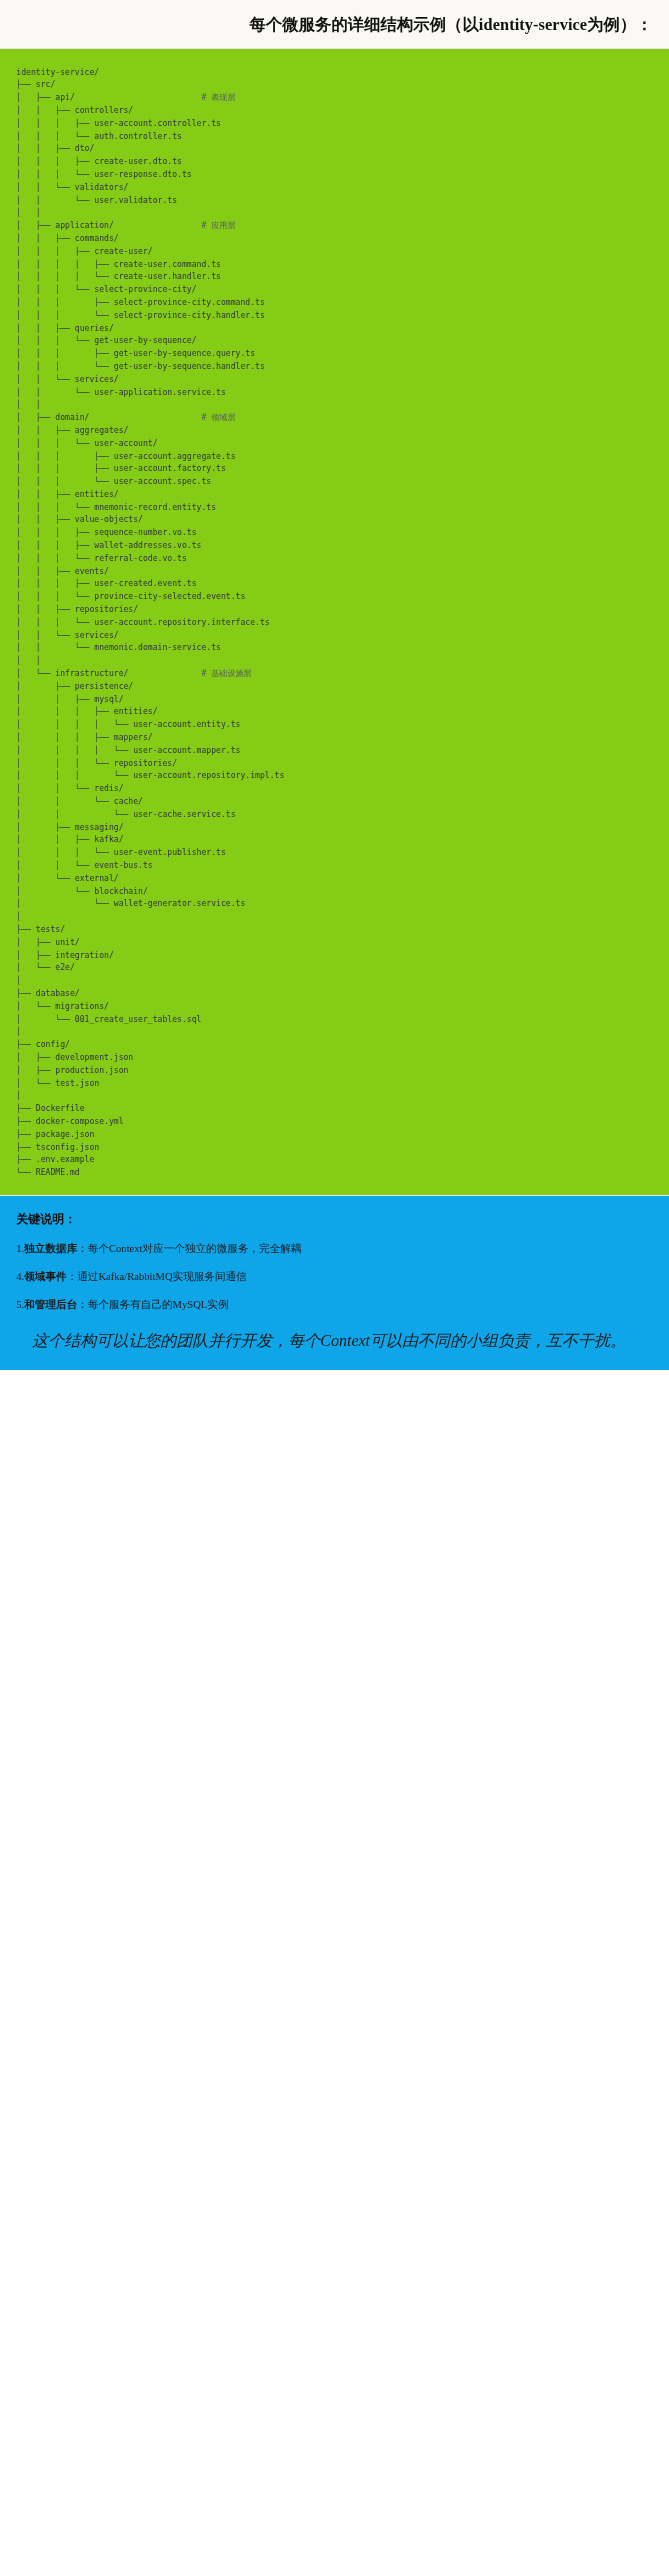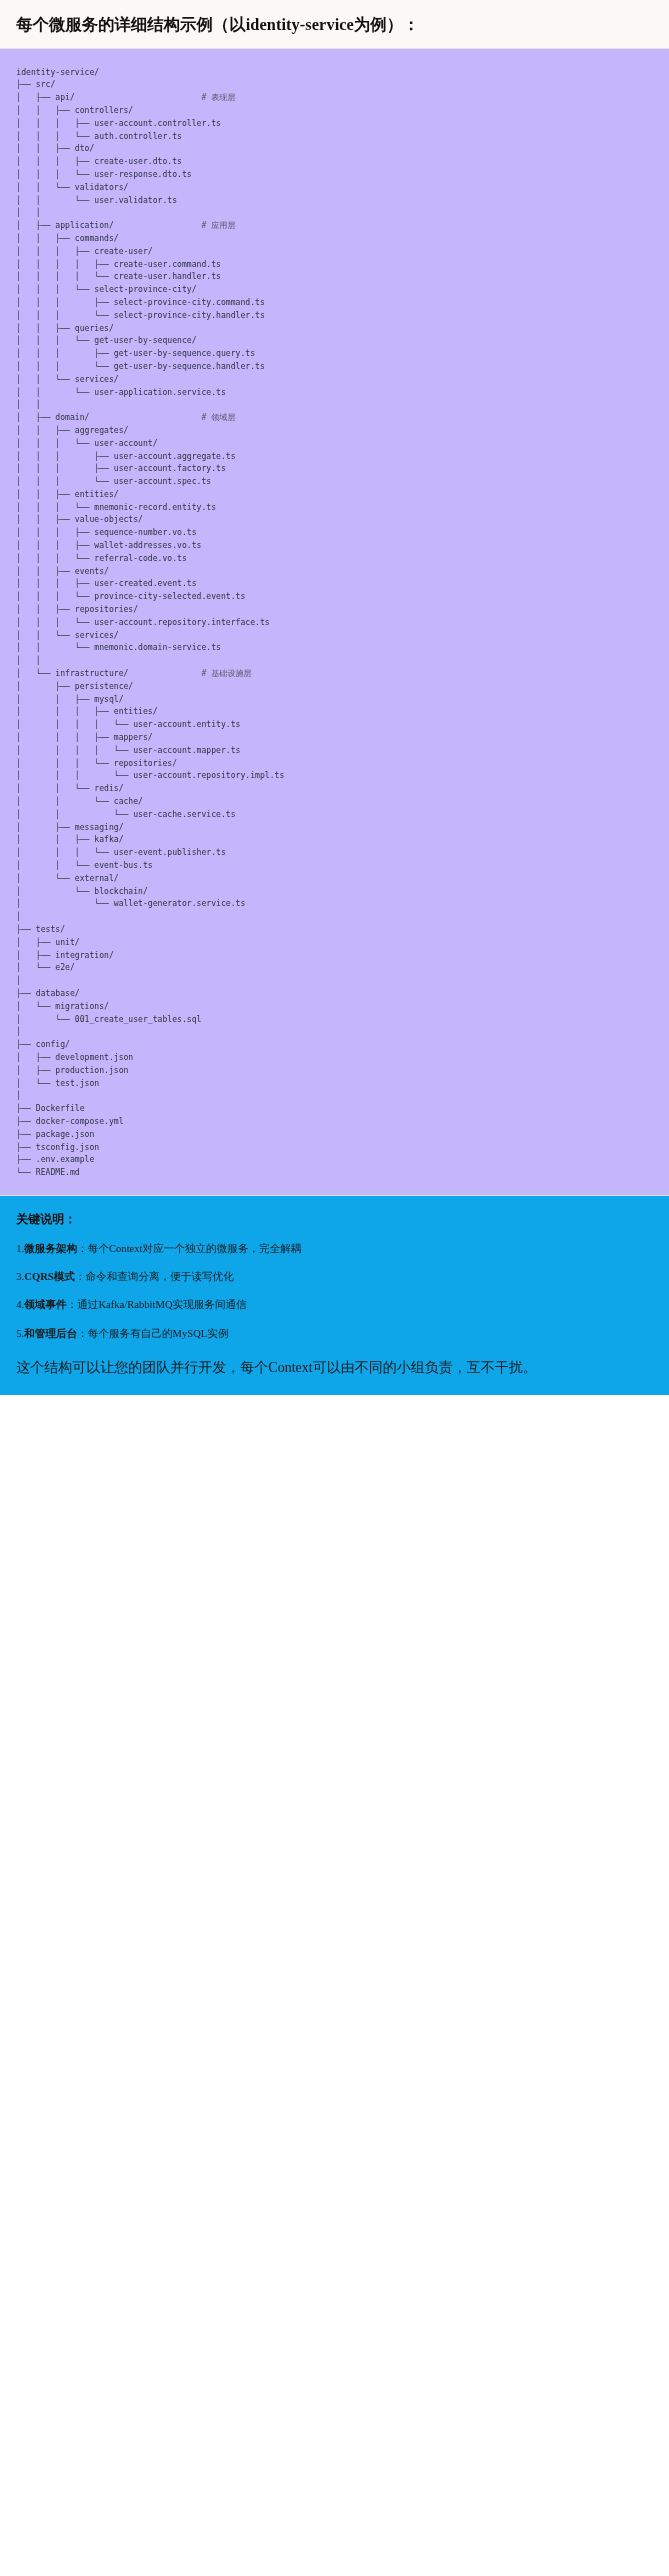--- a/index.html
+++ b/index.html
@@ -18,34 +18,35 @@
     box-sizing: border-box;
     background: #ffffff;
   }
 
   
   .header {
     background: #faf9f6;
     padding: 13.8px 16.3px 12.5px 16.3px;
     box-sizing: border-box;
     border-bottom: 0.6px solid #e6e4df;
+    text-align: right;
   }
   .header-title {
     font-family: "Liberation Serif", "DejaVu Serif", serif;
     font-weight: bold;
     font-size: 16.3px;
     line-height: 1.35;
     color: #111111;
     letter-spacing: 0.1px;
     margin: 0;
   }
 
   
   .code-block {
-    background: #c4b5fd;
+    background: #84cc16;
     padding: 16.3px 16.3px 16.3px 16.3px;
     box-sizing: border-box;
     border-bottom: 0.6px solid #e6e4df;
   }
   .tree {
     font-family: "DejaVu Sans Mono", "Liberation Mono", monospace;
     font-size: 8.1px;
     line-height: 12.8px;
     color: #2f3337;
     white-space: pre;
@@ -83,44 +84,44 @@
   .note-item .idx {
     font-weight: normal;
   }
   .note-item .term {
     font-weight: bold;
   }
   .note-item .desc {
     font-weight: normal;
   }
   .notes-footer {
-    font-size: 14px;
+    font-size: 16px;
     line-height: 1.55;
     color: #1a1a1a;
-    margin: 15px 0 0 0;
+    margin: 15px 0 0 16px;
+    font-style: italic;
   }
 </style>
 </head>
 <body>
 
 <div class="page">
 
   <div class="header">
     <h1 class="header-title">每个微服务的详细结构示例（以identity-service为例）：</h1>
   </div>
 
   <div class="code-block">
     <pre class="tree"><code id="tree-code"><span class="ln">identity-service/</span><span class="ln">├── src/</span><span class="ln">│   ├── api/                          <span class="cmt"># 表现层</span></span><span class="ln">│   │   ├── controllers/</span><span class="ln">│   │   │   ├── user-account.controller.ts</span><span class="ln">│   │   │   └── auth.controller.ts</span><span class="ln">│   │   ├── dto/</span><span class="ln">│   │   │   ├── create-user.dto.ts</span><span class="ln">│   │   │   └── user-response.dto.ts</span><span class="ln">│   │   └── validators/</span><span class="ln">│   │       └── user.validator.ts</span><span class="ln">│   │</span><span class="ln">│   ├── application/                  <span class="cmt"># 应用层</span></span><span class="ln">│   │   ├── commands/</span><span class="ln">│   │   │   ├── create-user/</span><span class="ln">│   │   │   │   ├── create-user.command.ts</span><span class="ln">│   │   │   │   └── create-user.handler.ts</span><span class="ln">│   │   │   └── select-province-city/</span><span class="ln">│   │   │       ├── select-province-city.command.ts</span><span class="ln">│   │   │       └── select-province-city.handler.ts</span><span class="ln">│   │   ├── queries/</span><span class="ln">│   │   │   └── get-user-by-sequence/</span><span class="ln">│   │   │       ├── get-user-by-sequence.query.ts</span><span class="ln">│   │   │       └── get-user-by-sequence.handler.ts</span><span class="ln">│   │   └── services/</span><span class="ln">│   │       └── user-application.service.ts</span><span class="ln">│   │</span><span class="ln">│   ├── domain/                       <span class="cmt"># 领域层</span></span><span class="ln">│   │   ├── aggregates/</span><span class="ln">│   │   │   └── user-account/</span><span class="ln">│   │   │       ├── user-account.aggregate.ts</span><span class="ln">│   │   │       ├── user-account.factory.ts</span><span class="ln">│   │   │       └── user-account.spec.ts</span><span class="ln">│   │   ├── entities/</span><span class="ln">│   │   │   └── mnemonic-record.entity.ts</span><span class="ln">│   │   ├── value-objects/</span><span class="ln">│   │   │   ├── sequence-number.vo.ts</span><span class="ln">│   │   │   ├── wallet-addresses.vo.ts</span><span class="ln">│   │   │   └── referral-code.vo.ts</span><span class="ln">│   │   ├── events/</span><span class="ln">│   │   │   ├── user-created.event.ts</span><span class="ln">│   │   │   └── province-city-selected.event.ts</span><span class="ln">│   │   ├── repositories/</span><span class="ln">│   │   │   └── user-account.repository.interface.ts</span><span class="ln">│   │   └── services/</span><span class="ln">│   │       └── mnemonic.domain-service.ts</span><span class="ln">│   │</span><span class="ln">│   └── infrastructure/               <span class="cmt"># 基础设施层</span></span><span class="ln">│       ├── persistence/</span><span class="ln">│       │   ├── mysql/</span><span class="ln">│       │   │   ├── entities/</span><span class="ln">│       │   │   │   └── user-account.entity.ts</span><span class="ln">│       │   │   ├── mappers/</span><span class="ln">│       │   │   │   └── user-account.mapper.ts</span><span class="ln">│       │   │   └── repositories/</span><span class="ln">│       │   │       └── user-account.repository.impl.ts</span><span class="ln">│       │   └── redis/</span><span class="ln">│       │       └── cache/</span><span class="ln">│       │           └── user-cache.service.ts</span><span class="ln">│       ├── messaging/</span><span class="ln">│       │   ├── kafka/</span><span class="ln">│       │   │   └── user-event.publisher.ts</span><span class="ln">│       │   └── event-bus.ts</span><span class="ln">│       └── external/</span><span class="ln">│           └── blockchain/</span><span class="ln">│               └── wallet-generator.service.ts</span><span class="ln">│</span><span class="ln">├── tests/</span><span class="ln">│   ├── unit/</span><span class="ln">│   ├── integration/</span><span class="ln">│   └── e2e/</span><span class="ln">│</span><span class="ln">├── database/</span><span class="ln">│   └── migrations/</span><span class="ln">│       └── 001_create_user_tables.sql</span><span class="ln">│</span><span class="ln">├── config/</span><span class="ln">│   ├── development.json</span><span class="ln">│   ├── production.json</span><span class="ln">│   └── test.json</span><span class="ln">│</span><span class="ln">├── Dockerfile</span><span class="ln">├── docker-compose.yml</span><span class="ln">├── package.json</span><span class="ln">├── tsconfig.json</span><span class="ln">├── .env.example</span><span class="ln">└── README.md</span></code></pre>
   </div>
 
   <div class="notes">
     <div class="notes-title">关键说明：</div>
     <div id="notes-list">
-        <div class="note-item"><span class="idx">1.</span><span class="term">微服务架构</span><span class="desc">：每个Context对应一个独立的微服务，完全解耦</span></div>
-        <div class="note-item"><span class="idx">3.</span><span class="term">CQRS模式</span><span class="desc">：命令和查询分离，便于读写优化</span></div>
+        <div class="note-item"><span class="idx">1.</span><span class="term">独立数据库</span><span class="desc">：每个Context对应一个独立的微服务，完全解耦</span></div>
         <div class="note-item"><span class="idx">4.</span><span class="term">领域事件</span><span class="desc">：通过Kafka/RabbitMQ实现服务间通信</span></div>
         <div class="note-item"><span class="idx">5.</span><span class="term">和管理后台</span><span class="desc">：每个服务有自己的MySQL实例</span></div>
       </div>
     <div class="notes-footer">这个结构可以让您的团队并行开发，每个Context可以由不同的小组负责，互不干扰。</div>
   </div>
 
 </div>
 
 
 </body></html>

